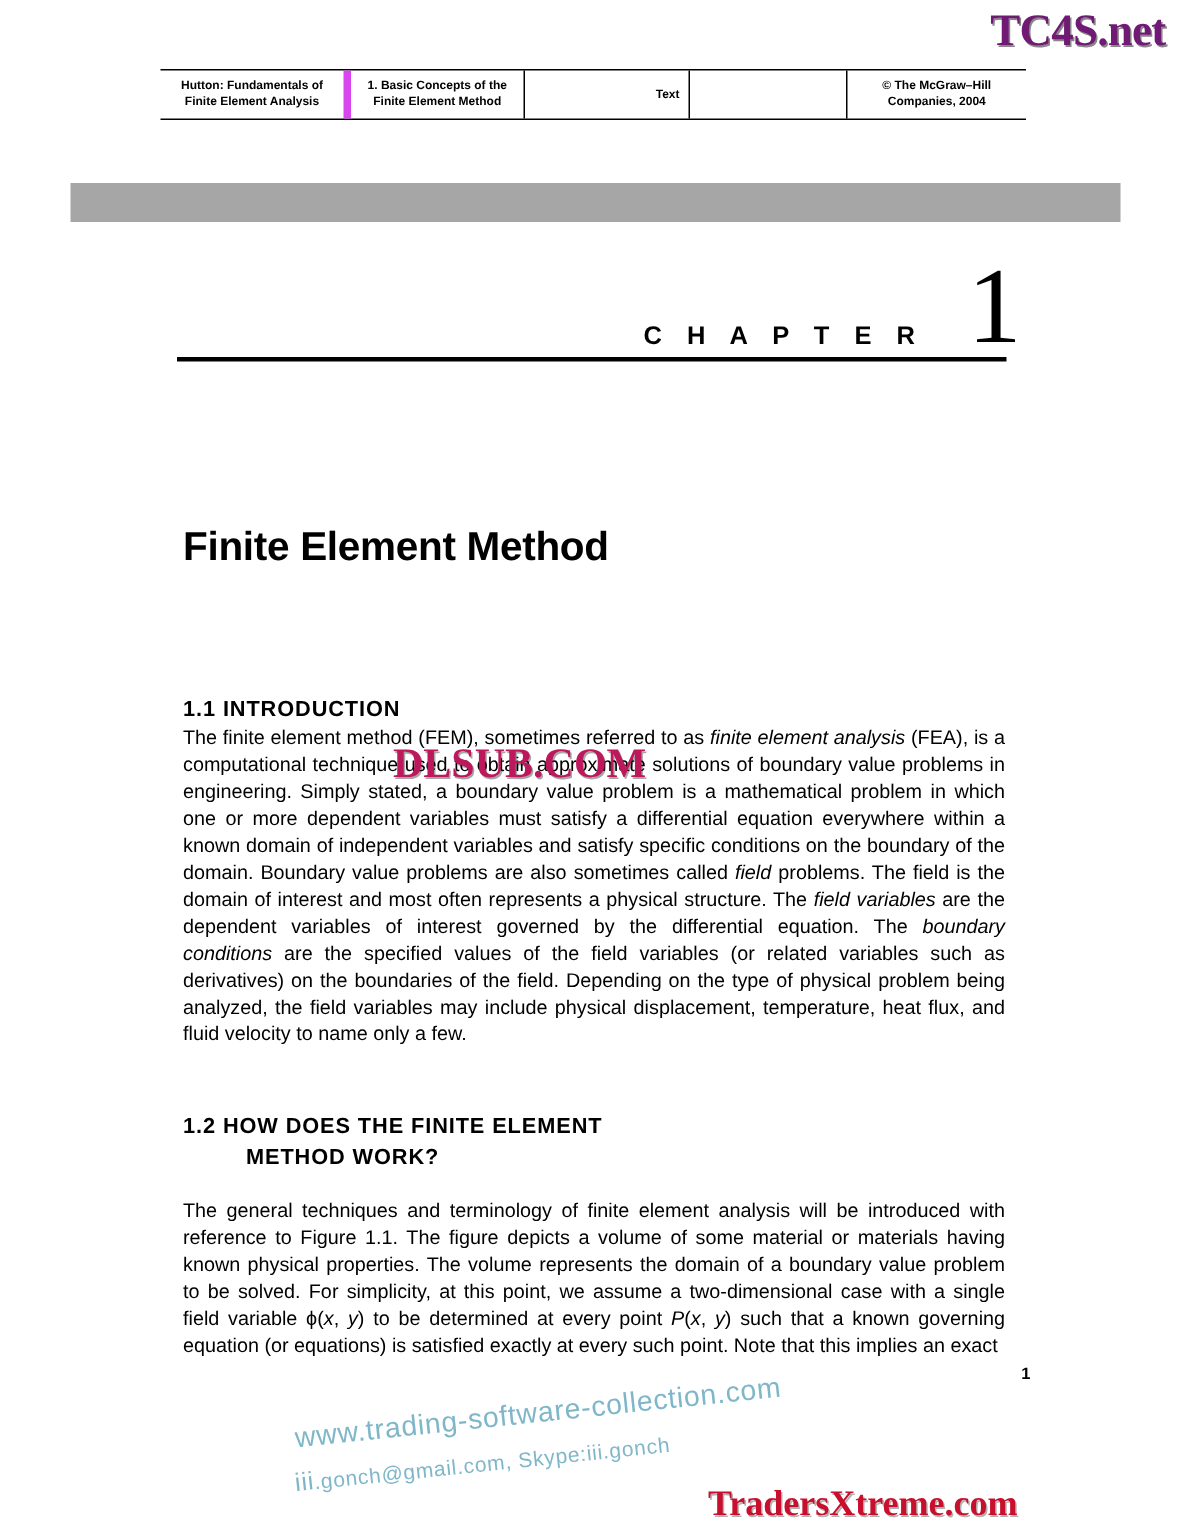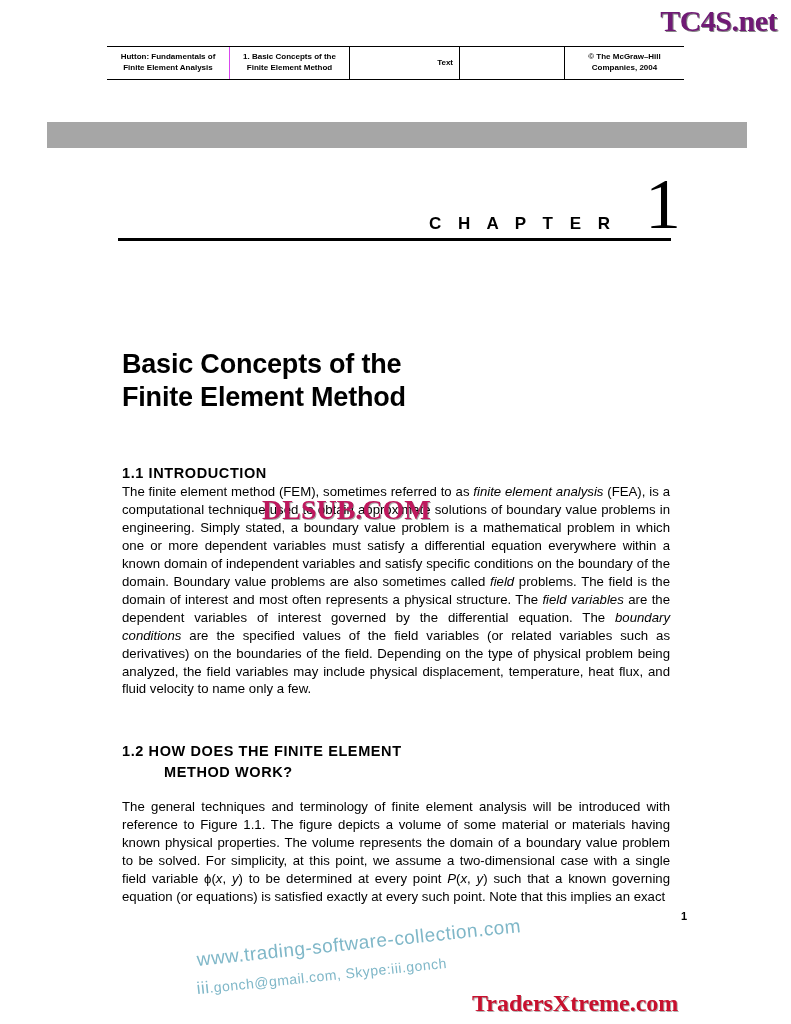--- a/index.html
+++ b/index.html
@@ -101,21 +101,21 @@
     flex-direction: column;
     justify-content: center;
     font-family: "Liberation Sans", sans-serif;
     font-size: 8px;
     font-weight: bold;
     line-height: 1.35;
     box-sizing: border-box;
     padding: 0 6px;
   }
   .rh-1 { width: 122px; text-align: center; }
-  .rh-2 { width: 120px; text-align: center; border-left: 1px solid #d946ef; }
+  .rh-2 { width: 120px; text-align: center; border-left: 5px solid #d946ef; }
   .rh-3 { width: 110px; border-left: 1px solid #000; padding-left: 10px; align-items: flex-end; }
   .rh-4 { flex: 1; border-left: 1px solid #000; }
   .rh-5 {
     width: 120px;
     border-left: 1px solid #000;
     text-align: center;
     font-weight: normal;
     font-size: 7.5px;
   }
 
@@ -223,21 +223,20 @@
     <span>Companies, 2004</span>
   </div>
 </div>
 
 <div class="gray-bar"></div>
 <div class="chapter-word">C H A P T E R</div>
 <div class="chapter-num">1</div>
 <div class="chapter-rule"></div>
 
 <div class="chap-title">
-  <div>Basic Concepts of the</div>
   <div>Finite Element Method</div>
 </div>
 
 <div class="sec-head" id="sec1-head">1.1  INTRODUCTION</div>
 
 <div class="body-text" id="para1">
   The finite element method (FEM), sometimes referred to as <i>finite element
   analysis</i> (FEA), is a computational technique used to obtain approximate solutions
   of boundary value problems in engineering. Simply stated, a boundary
   value problem is a mathematical problem in which one or more dependent variables

